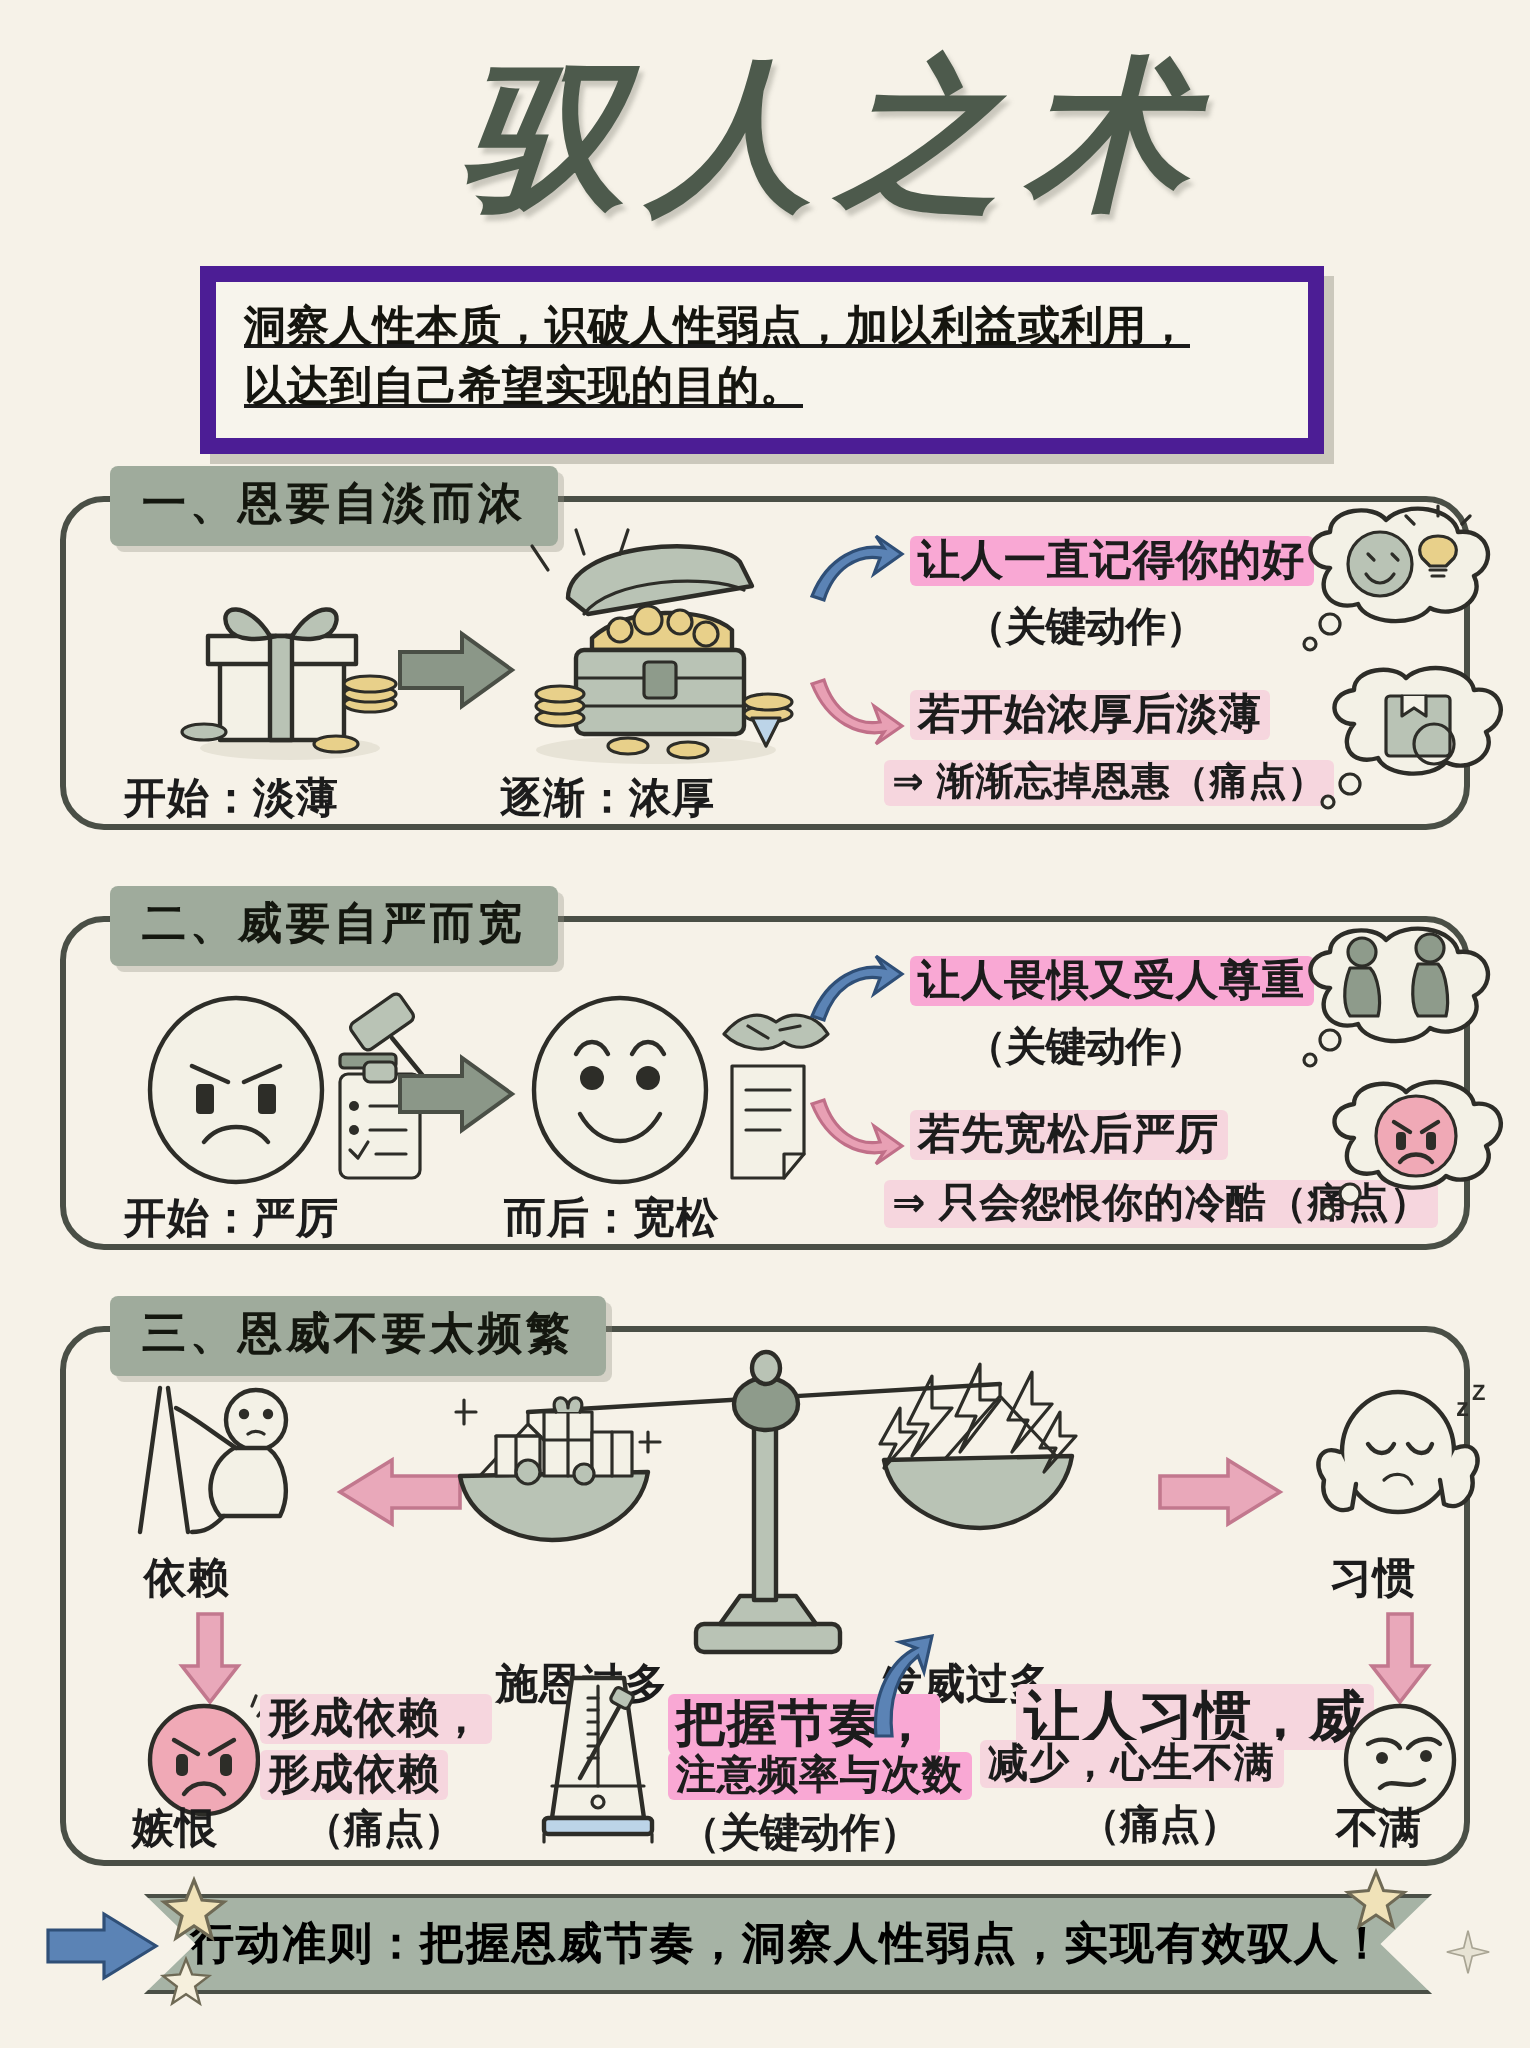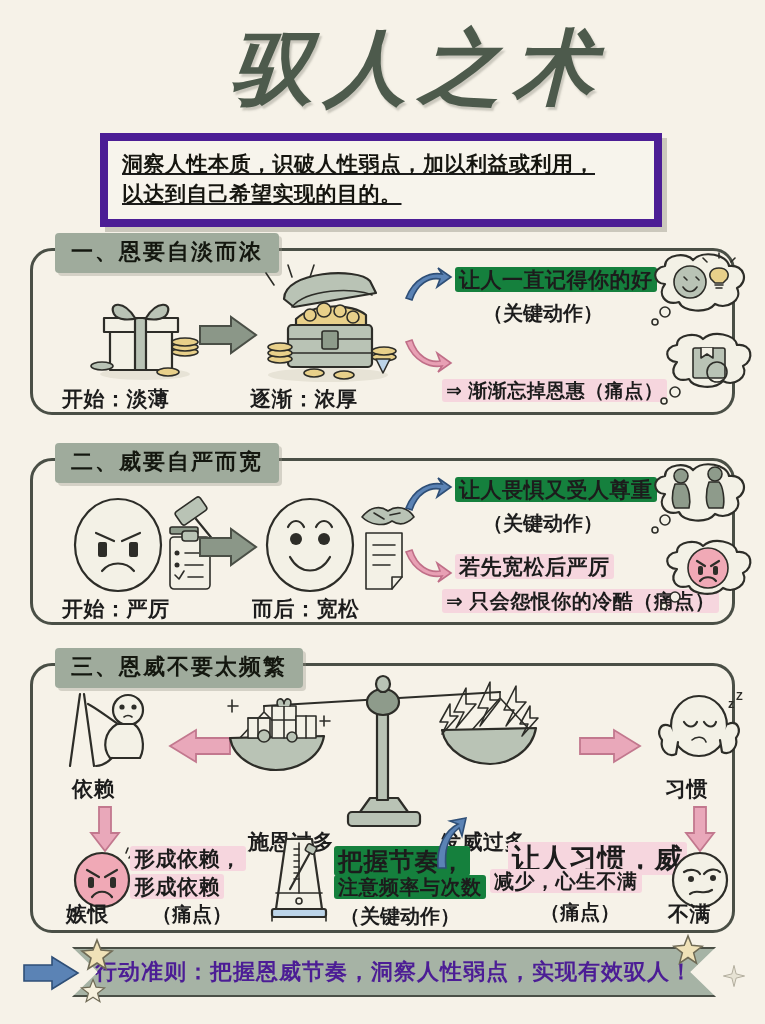--- a/index.html
+++ b/index.html
@@ -63,21 +63,21 @@
     border-radius:4px;
     box-shadow:3px 3px 0 rgba(150,148,135,.35);
     white-space:nowrap;
   }
   .head-1{left:55px;top:233px;}
   .head-2{left:55px;top:443px;}
   .head-3{left:55px;top:648px;}
 
   
   .lbl{position:absolute;font-size:21px;font-weight:bold;letter-spacing:.5px;white-space:nowrap;}
-  .hl-blue{background:#15803d;padding:1px 4px;border-radius:3px;}
+  .hl-blue{background:#f9a8d4;padding:1px 4px;border-radius:3px;}
   .hl-pink{background:#f6d6de;padding:1px 4px;border-radius:3px;}
   .sub-note{position:absolute;font-size:20px;font-weight:bold;white-space:nowrap;}
 
   
   .ink{stroke:#2d2d28;fill:none;stroke-width:2.2;stroke-linecap:round;stroke-linejoin:round;}
   .ink-thin{stroke:#2d2d28;fill:none;stroke-width:1.6;stroke-linecap:round;stroke-linejoin:round;}
   .fill-paper{fill:#f3f1e6;}
   .fill-sage{fill:#b9c3b5;}
   .fill-sage-d{fill:#8e9b8b;}
   .fill-gold{fill:#e8d08a;}
@@ -93,21 +93,21 @@
 
   
   .banner{
     position:absolute;left:72px;top:947px;width:640px;height:46px;
     background:#a6b3a5;
     border:2px solid #4a4f46;
     box-shadow:4px 4px 0 rgba(150,148,135,.4);
     display:flex;align-items:center;justify-content:center;
     clip-path:polygon(0 0,100% 0,96% 50%,100% 100%,0 100%,4% 50%);
   }
-  .banner-text{font-size:22px;font-weight:bold;letter-spacing:1px;color:#4c1d95;white-space:nowrap;}
+  .banner-text{font-size:22px;font-weight:bold;letter-spacing:1px;color:#000000;white-space:nowrap;}
 </style>
 </head>
 <body>
 
 <div class="page">
 
   <div class="title">驭人之术</div>
 
   <div class="subtitle-box">
     <div class="subtitle-line">洞察人性本质，识破人性弱点，加以利益或利用，</div>
@@ -164,20 +164,23 @@
     <path d="M2 30 C10 10,26 4,38 6 L34 0 L47 9 L33 19 L36 11 C25 9,13 16,8 32 Z"></path>
   </svg>
   <div class="lbl" style="left:455px;top:266px">
     <span class="hl-blue">让人一直记得你的好</span>
   </div>
   <div class="sub-note" style="left:483px;top:300px">（关键动作）</div>
 
   <svg class="arrow-pink" style="left:404px;top:338px" width="48" height="36" viewBox="0 0 48 36">
     <path d="M2 4 C10 24,26 30,38 28 L34 34 L47 25 L33 15 L36 23 C25 25,13 18,8 2 Z"></path>
   </svg>
+  <div class="lbl" style="left:455px;top:343px">
+    <span class="hl-pink">若开始浓厚后淡薄</span>
+  </div>
   <div class="lbl" style="left:442px;top:378px;font-size:19px">
     <span class="hl-pink">⇒ 渐渐忘掉恩惠（痛点）</span>
   </div>
 
   <svg style="left:645px;top:250px" width="112" height="88" viewBox="0 0 112 88">
     <path d="M20 34 C8 34,6 18,20 16 C20 4,42 2,48 10 C58 0,82 4,84 16 C100 14,104 32,92 38 C98 50,82 60,70 54 C62 64,38 62,34 52 C20 56,12 44,20 34 Z" class="ink fill-paper"></path>
     <circle cx="45" cy="32" r="16" class="ink-thin fill-sage"></circle>
     <path d="M39 27 L42 30 M51 27 L54 30" class="ink-thin" stroke-width="2"></path>
     <path d="M38 37 C42 43,48 43,52 37" class="ink-thin" stroke-width="2"></path>
     <path d="M74 18 C82 18,85 24,82 29 L78 33 L70 33 L66 29 C63 24,66 18,74 18 Z" class="ink-thin fill-gold"></path>

